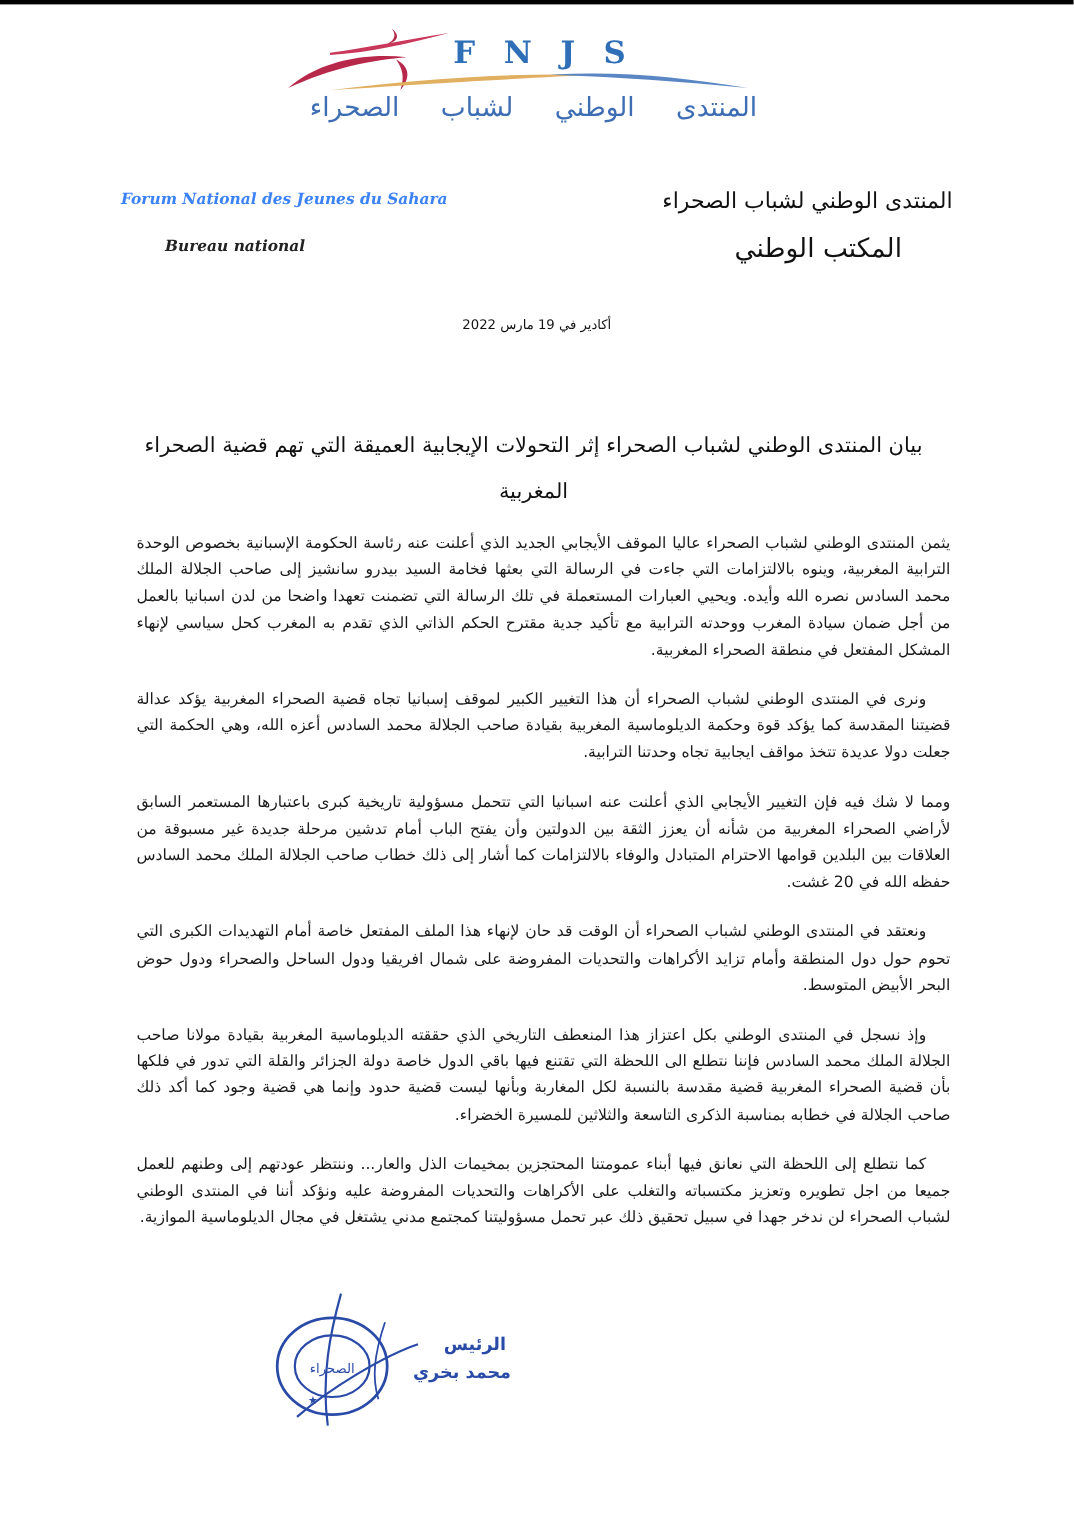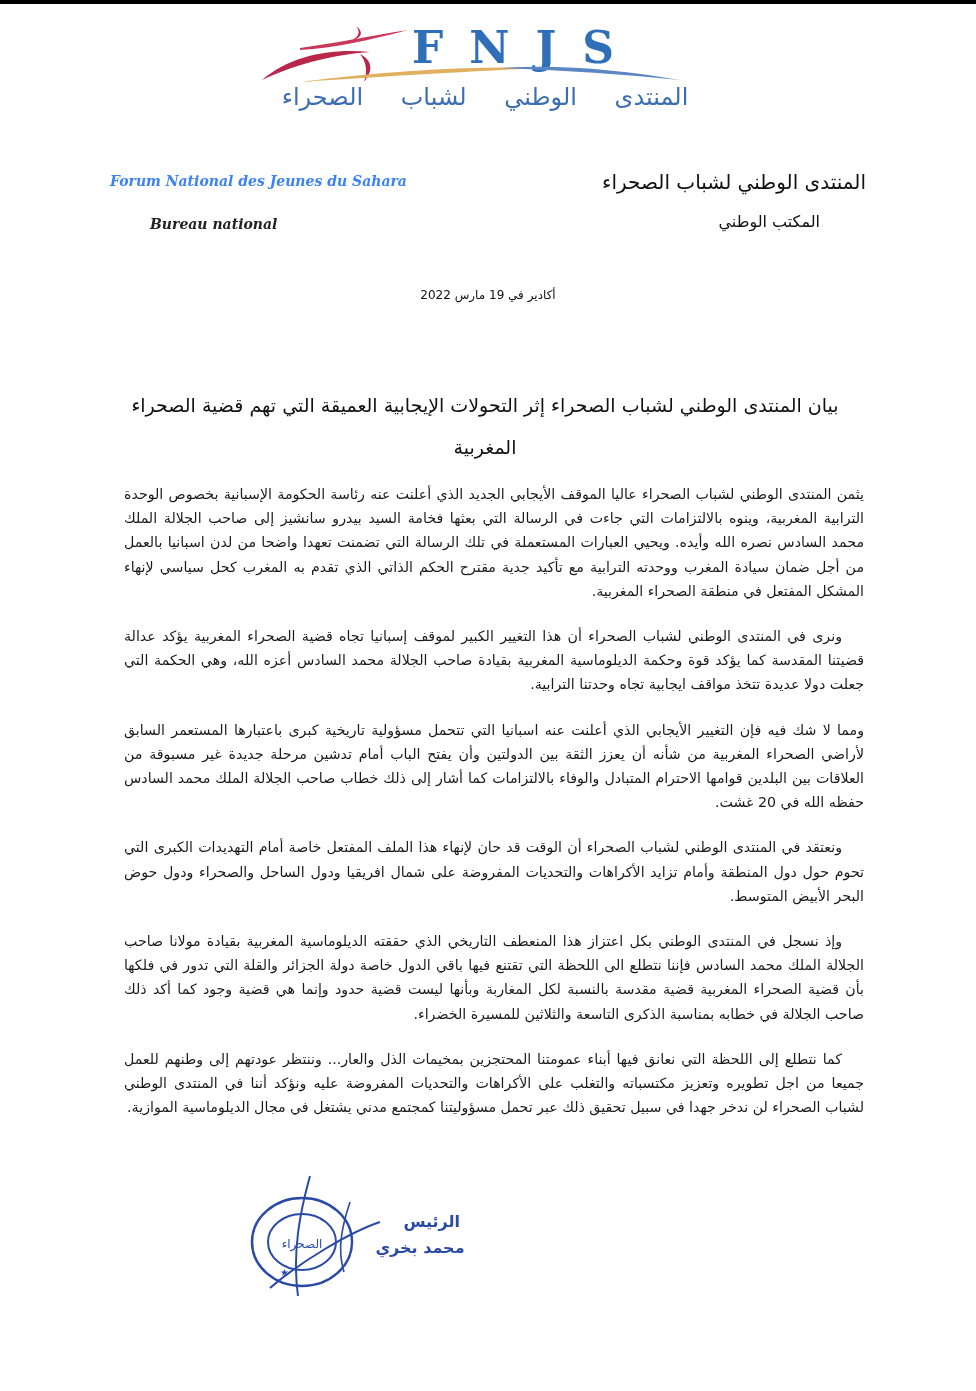--- a/index.html
+++ b/index.html
@@ -30,21 +30,21 @@
     .logo-mark {
       position: absolute;
       left: 160px; top: 8px;
       width: 150px; height: 58px;
     }
     .logo-letters {
       position: absolute;
       left: 312px; top: 10px;
       font-family: "DejaVu Serif", serif;
       font-weight: bold;
-      font-size: 44px;
+      font-size: 28px;
       letter-spacing: 26px;
       color: #2f6fb7;
       line-height: 40px;
     }
     .logo-wave {
       position: absolute;
       left: 200px; top: 44px;
       width: 380px; height: 24px;
     }
     .lh-arabic {
@@ -96,21 +96,21 @@
       position: absolute;
       right: 110px; top: 170px;
       direction: rtl;
       font-size: 20px;
       color: #111;
     }
     .bureau-ar {
       position: absolute;
       right: 156px; top: 212px;
       direction: rtl;
-      font-size: 16px;
+      font-size: 24px;
       color: #111;
     }
     
     .date-line {
       position: absolute;
       left: 0; top: 288px;
       width: 976px;
       text-align: center;
       direction: rtl;
       font-size: 12px;

